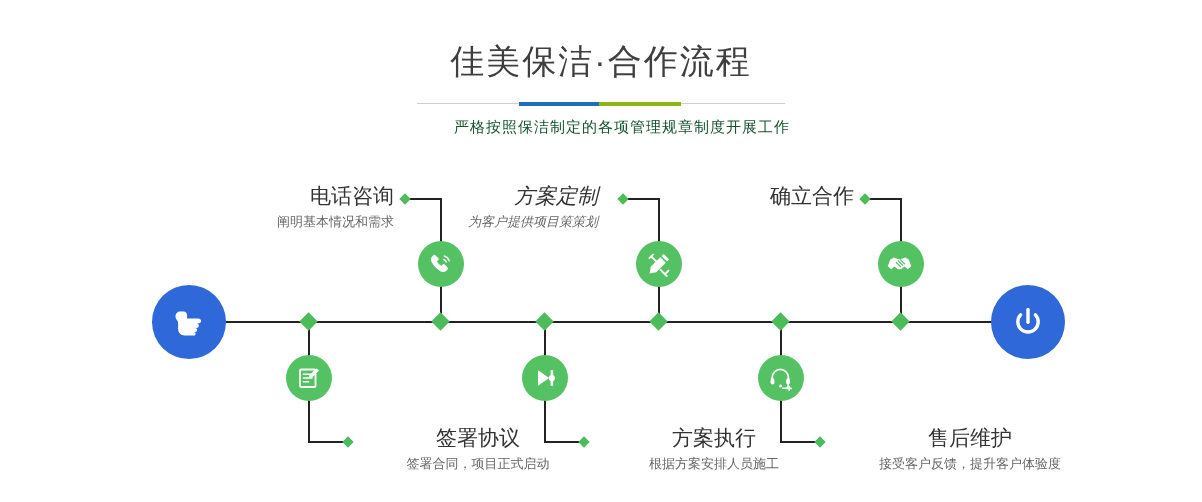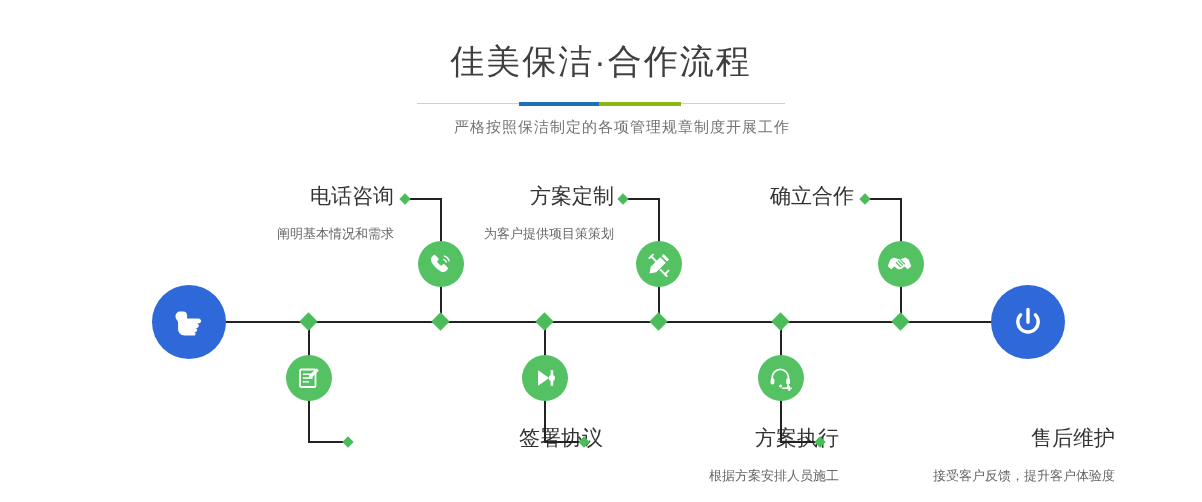--- a/index.html
+++ b/index.html
@@ -24,21 +24,21 @@
   .divider .rule{
     position:absolute;left:0;top:1px;width:368px;height:1px;background:#cfcfcf;
   }
   .divider .seg-blue{
     position:absolute;left:102px;top:0;width:80px;height:4px;background:#1d6fb8;
   }
   .divider .seg-green{
     position:absolute;left:182px;top:0;width:82px;height:4px;background:#8cb612;
   }
   .subtitle{
-    font-size:15px;color:#737373;margin-top:12px;letter-spacing:1px;padding-left:42px;
+    font-size:15px;color:#14532d;margin-top:12px;letter-spacing:1px;padding-left:42px;
   }
 
   
   .axis{
     position:absolute;left:152px;top:321px;width:900px;height:2px;background:#222222;
   }
   .endcap{
     position:absolute;width:74px;height:74px;border-radius:50%;
     background:#2f68d8;display:flex;align-items:center;justify-content:center;
   }
@@ -59,23 +59,23 @@
   }
   .stem{position:absolute;width:2px;background:#222222;z-index:1;}
   .arm{position:absolute;height:2px;background:#222222;z-index:1;}
   .dot{
     position:absolute;width:8px;height:8px;background:#4cbb5a;
     transform:rotate(45deg);z-index:2;
   }
 
   .lbl{position:absolute;white-space:nowrap;}
   .lbl .t{font-size:21px;color:#333333;line-height:20px;}
-  .lbl .d{font-size:13px;color:#666666;line-height:20px;margin-top:18px;}
+  .lbl .d{font-size:13px;color:#666666;line-height:20px;margin-top:6px;}
   .lbl.up{text-align:right;}
-  .lbl.down{text-align:right;}
+  .lbl.down{text-align:center;}
 </style>
 </head>
 <body>
 
 <div id="stage">
 
   <div class="header">
     <div class="title">佳美保洁·合作流程</div>
     <div class="divider">
       <div class="rule"></div>
@@ -133,38 +133,39 @@
         <rect x="5" y="5.5" width="15.5" height="17.5" rx="1.3" fill="none" stroke="#ffffff" stroke-width="1.8"></rect>
         <line x1="8.4" y1="10.3" x2="17" y2="10.3" stroke="#ffffff" stroke-width="1.6" stroke-linecap="round"></line>
         <line x1="8.4" y1="14" x2="17" y2="14" stroke="#ffffff" stroke-width="1.6" stroke-linecap="round"></line>
         <line x1="8.4" y1="17.7" x2="13.5" y2="17.7" stroke="#ffffff" stroke-width="1.6" stroke-linecap="round"></line>
         <path fill="#ffffff" d="M21.6 4.2l2.3 2.3-7.4 7.4-3 .7.7-3z"></path>
       </svg>
     </span>
   </div>
   <div class="lbl down" style="left:353px;top:428px;width:250px;">
     <div class="t">签署协议</div>
+    <div class="d">签署合同，项目正式启动</div>
   </div>
 
   <div class="diamond" style="left:652px;top:315px;"></div>
   <div class="stem" style="left:658px;top:198px;height:126px;"></div>
   <div class="arm" style="left:622px;top:198px;width:37px;"></div>
   <div class="dot" style="left:619px;top:195px;"></div>
   <div class="node" style="left:636px;top:241px;">
     <span>
       <svg width="28" height="28" viewBox="0 0 28 28">
         <path fill="#ffffff" d="M18.6 3.9l5.5 5.5-2.1 2.1-5.5-5.5zM15.3 7.2l5.5 5.5-9.6 9.6-6.6 1.1 1.1-6.6z"></path>
         <line x1="6.2" y1="6.4" x2="12.3" y2="12.5" stroke="#ffffff" stroke-width="1.9" stroke-linecap="round"></line>
         <line x1="4.4" y1="8.2" x2="8" y2="4.6" stroke="#ffffff" stroke-width="1.9" stroke-linecap="round"></line>
         <line x1="15.6" y1="19.9" x2="21.7" y2="26" stroke="#ffffff" stroke-width="1.9" stroke-linecap="round"></line>
         <line x1="20" y1="24.2" x2="23.5" y2="20.6" stroke="#ffffff" stroke-width="1.9" stroke-linecap="round"></line>
       </svg>
     </span>
   </div>
-  <div class="lbl up" style="left:392px;top:186px;width:222px;">
+  <div class="lbl up" style="left:376px;top:186px;width:222px;font-style:italic;">
     <div class="t">方案定制</div>
     <div class="d">为客户提供项目策策划</div>
   </div>
 
   <div class="diamond" style="left:538px;top:315px;"></div>
   <div class="stem" style="left:544px;top:320px;height:122px;"></div>
   <div class="arm" style="left:544px;top:441px;width:39px;"></div>
   <div class="dot" style="left:580px;top:438px;"></div>
   <div class="node" style="left:522px;top:355px;">
     <span>

